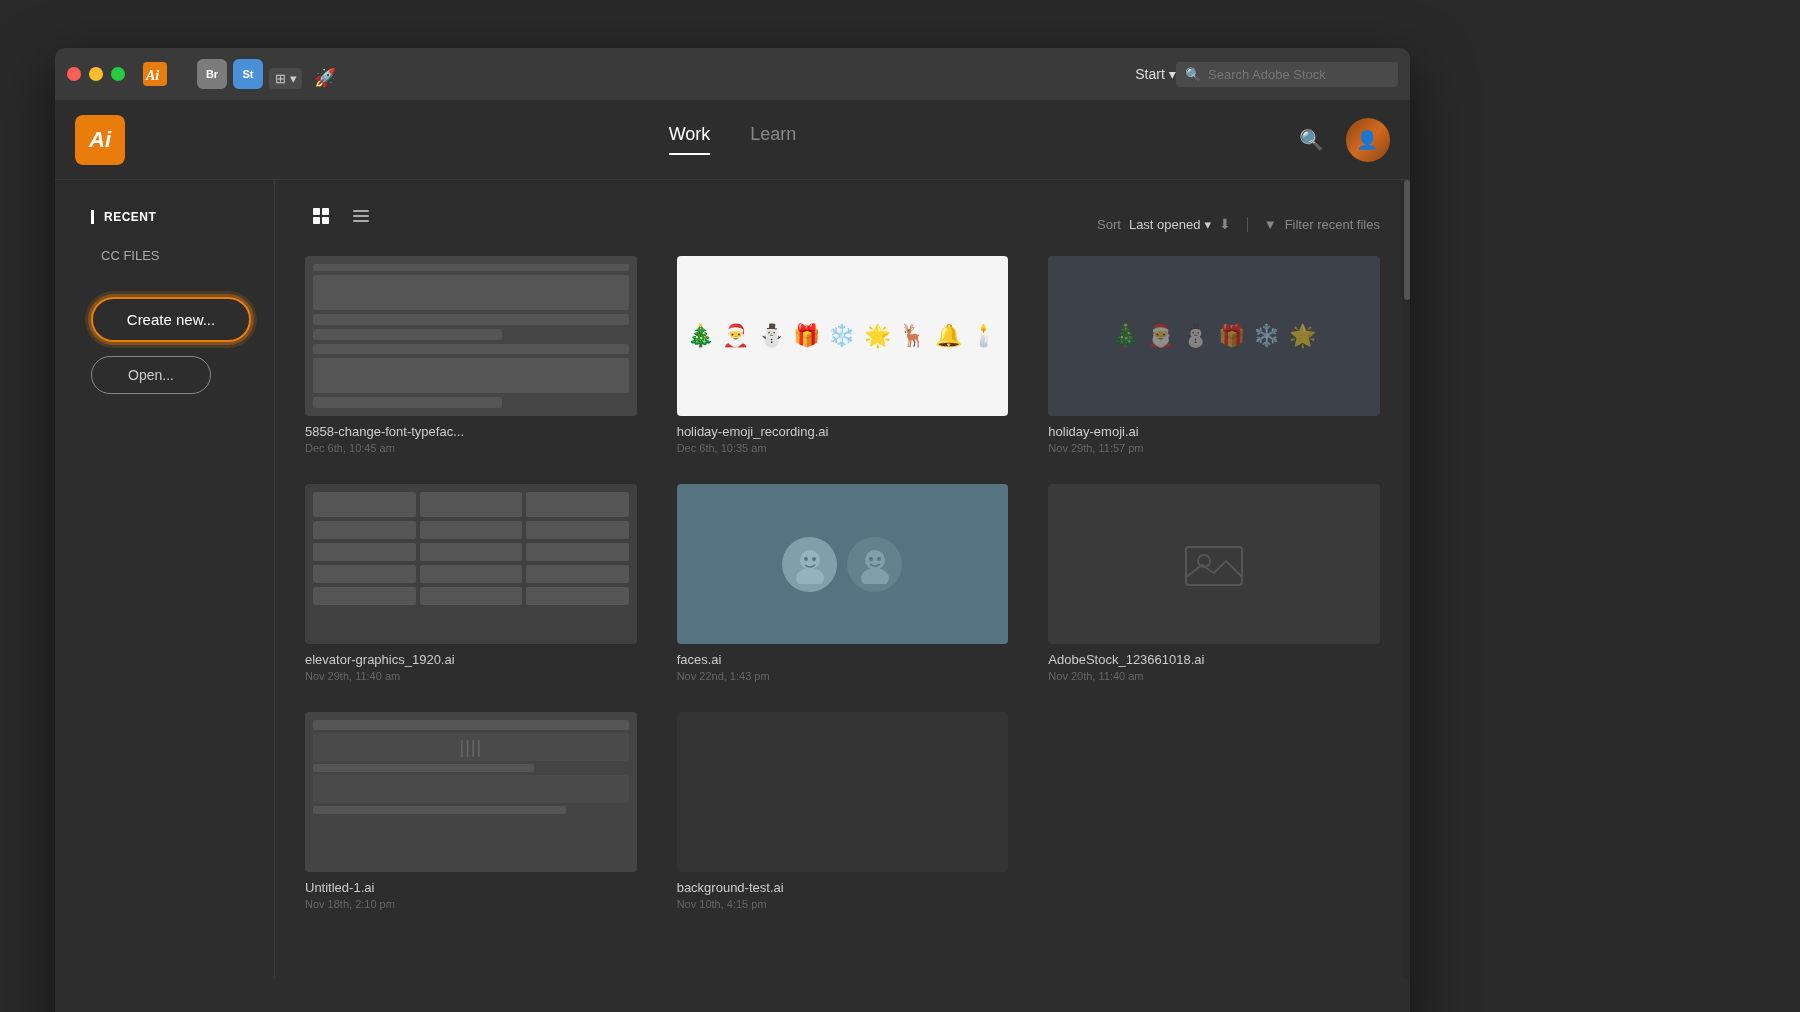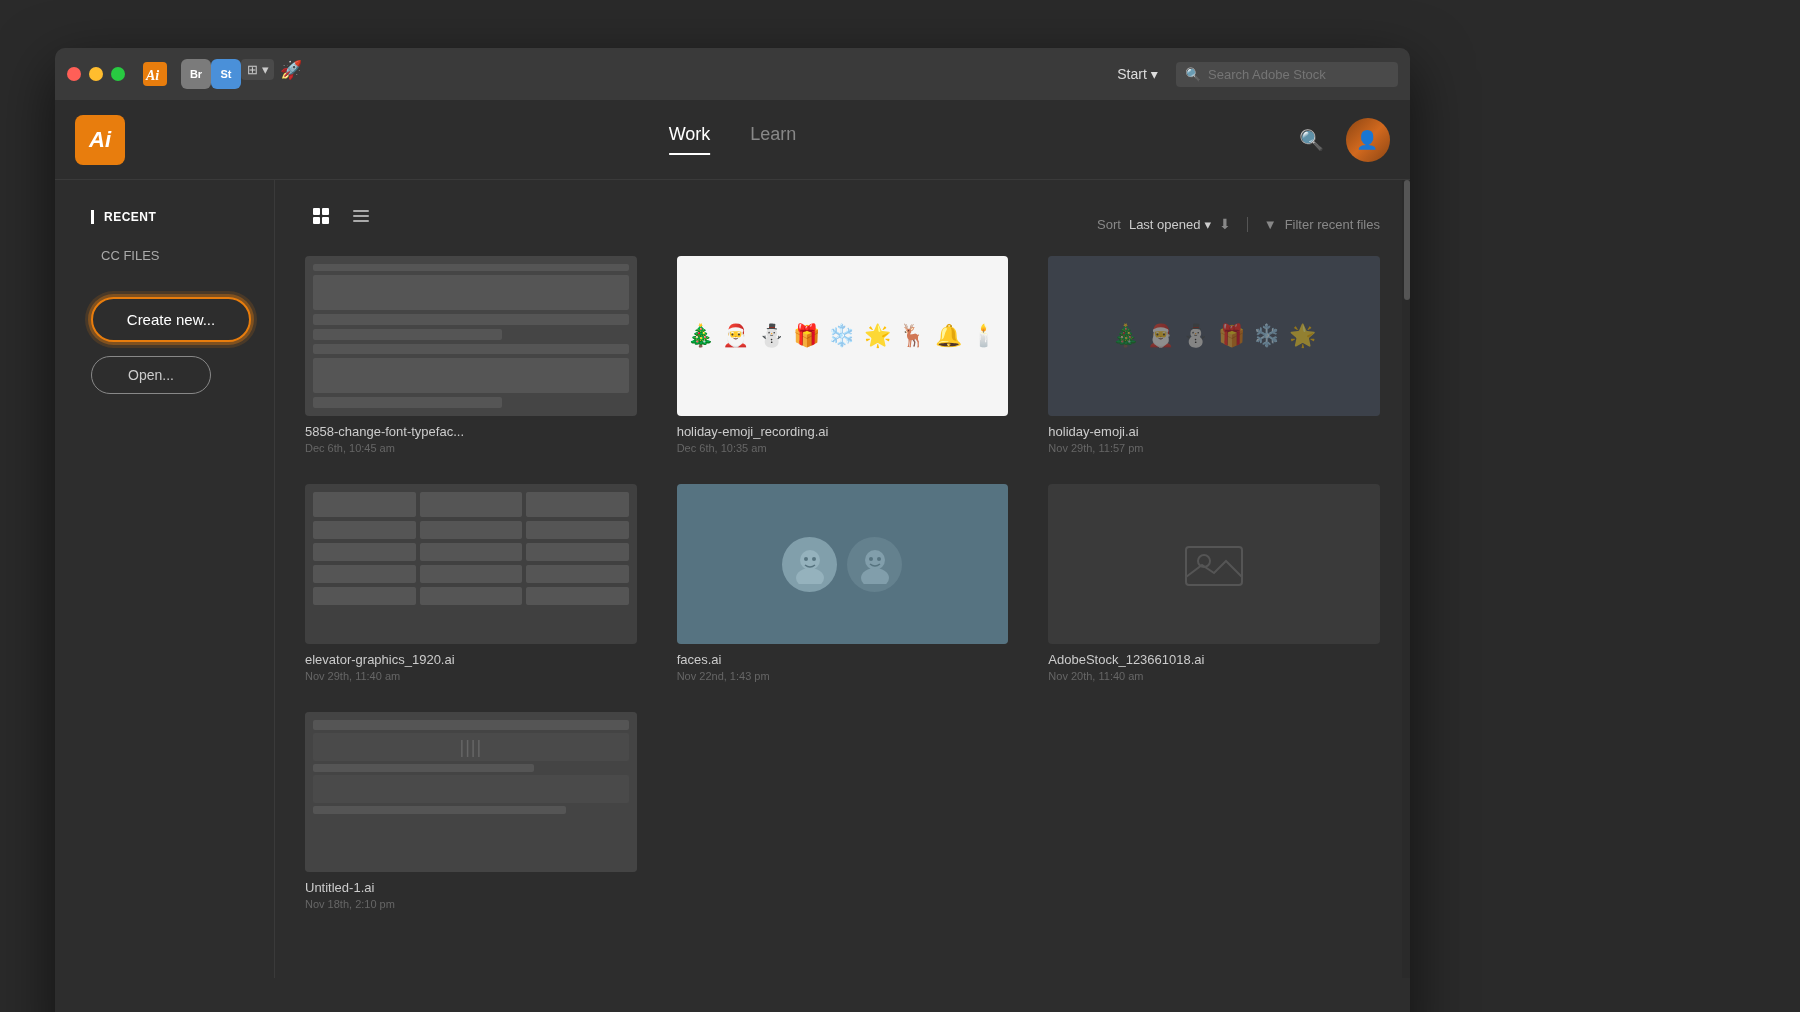--- a/index.html
+++ b/index.html
@@ -61,22 +61,23 @@
 
     .titlebar-app-icon {
       width: 24px;
       height: 24px;
       margin-left: 8px;
     }
     .titlebar-app-icon svg { width: 24px; height: 24px; }
 
     .titlebar-apps {
       display: flex;
-      align-items: flex-start;
-      margin-left: 4px;
+      gap: 6px;
+      align-items: flex-end;
+      margin-left: 20px;
     }
 
     .app-badge {
       width: 30px;
       height: 30px;
       border-radius: 6px;
       display: flex;
       align-items: center;
       justify-content: center;
       font-size: 11px;
@@ -99,21 +100,21 @@
 
     .rocket-icon {
       font-size: 18px;
       margin-left: 6px;
     }
 
     .titlebar-right {
       margin-left: auto;
       display: flex;
       align-items: center;
-      gap: 18px;
+      gap: 0;
       justify-content: center;
     }
 
     .start-dropdown {
       display: flex;
       align-items: center;
       gap: 4px;
       color: #ddd;
       font-size: 14px;
       cursor: pointer;
@@ -789,20 +790,26 @@
                   <div style="background:#4a4a4a;height:28px;border-radius:2px;"></div>
                   <div style="background:#555;height:8px;border-radius:2px;width:80%;"></div>
                 </div>
               </div>
             </div>
             <div class="file-name">Untitled-1.ai</div>
             <div class="file-date">Nov 18th, 2:10 pm</div>
           </div>
 
 
+          <div class="file-item">
+            <div class="file-thumb" style="background:#3a3a3a;opacity:0.5;">
+            </div>
+            <div class="file-name">background-test.ai</div>
+            <div class="file-date">Nov 10th, 4:15 pm</div>
+          </div>
 
         </div>
       </div>
     </div>
 
     <div class="scrollbar-track"></div>
     <div class="scrollbar-thumb"></div>
 
   </div>
 </div>

